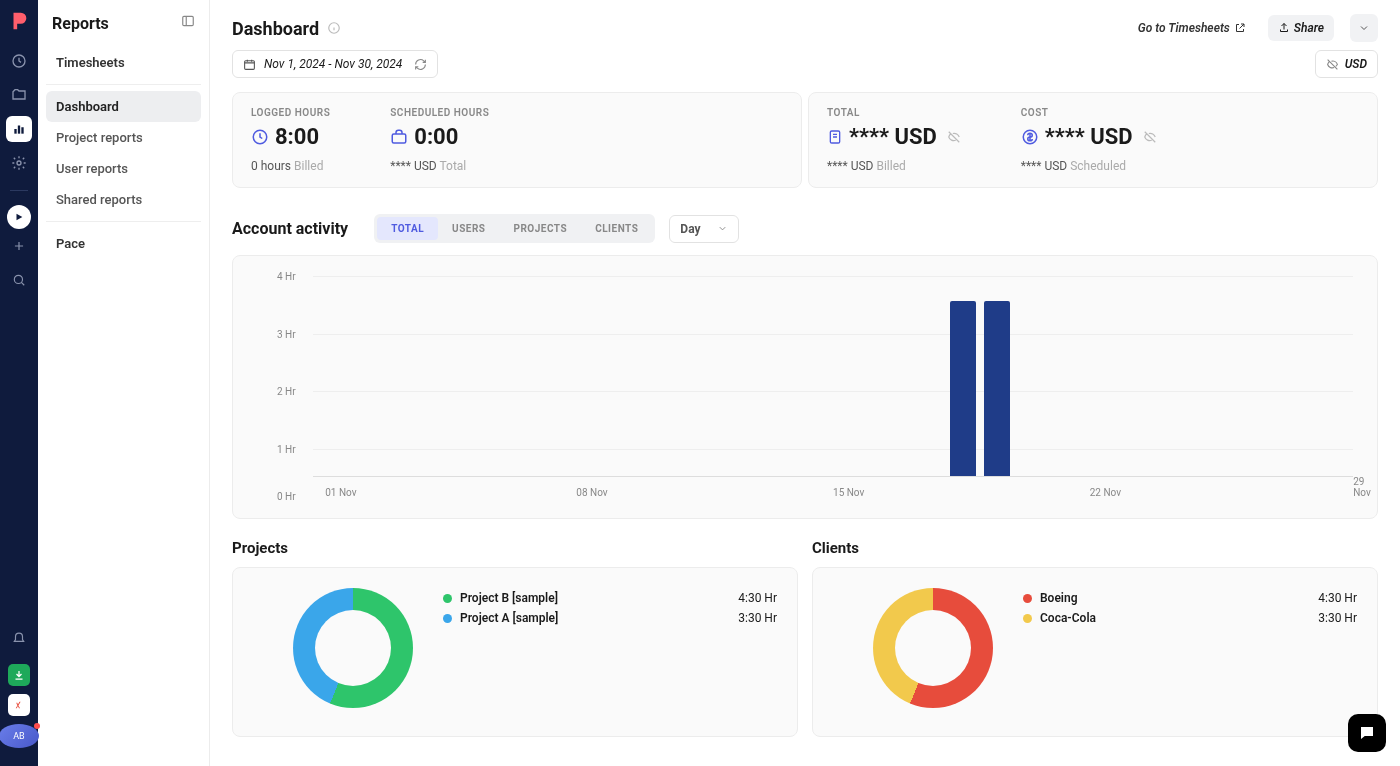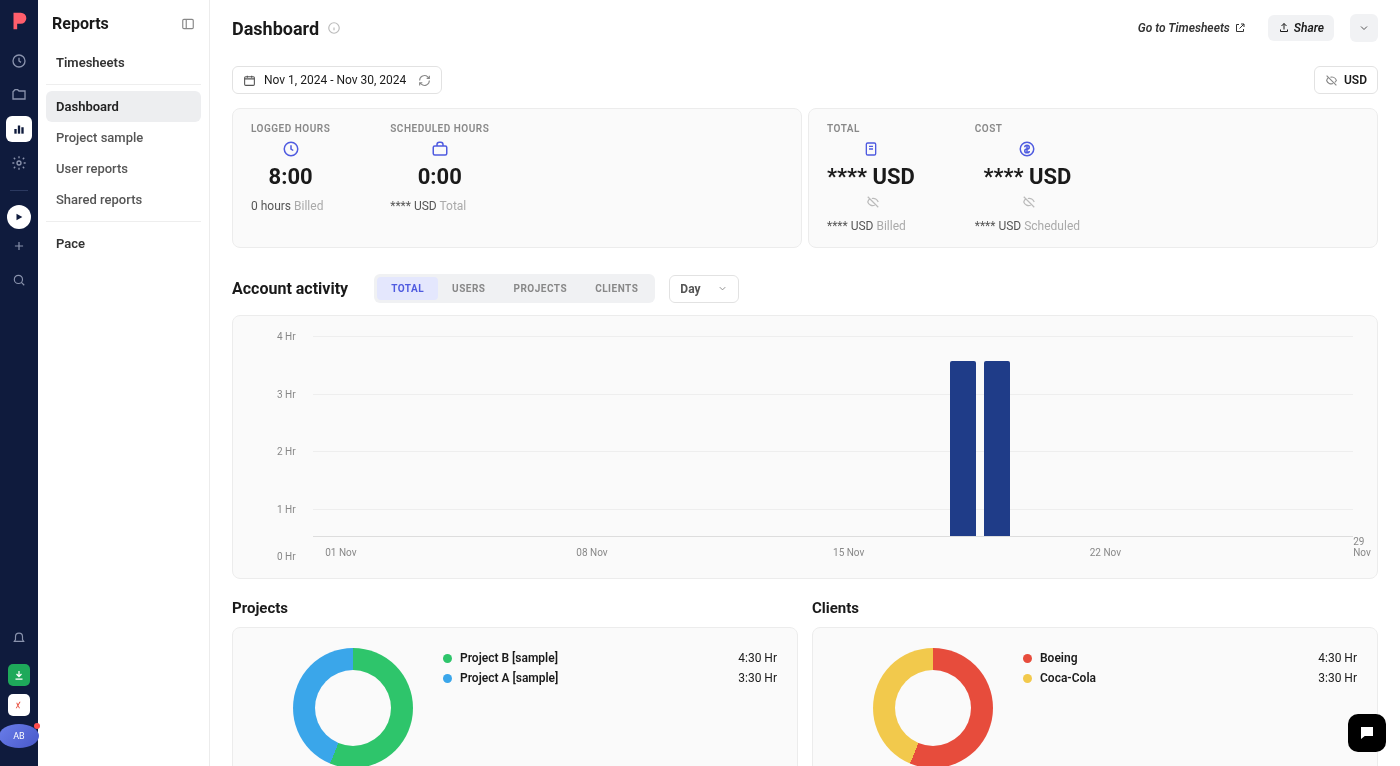--- a/index.html
+++ b/index.html
@@ -13,46 +13,46 @@
 .iconbar .navicon.active { background: #fff; color: #0f1b3d; }
 .iconbar .play { width: 24px; height: 24px; border-radius: 50%; background: #fff; display: flex; align-items: center; justify-content: center; margin-top: 10px; cursor: pointer; }
 .iconbar .hr { width: 18px; height: 1px; background: #2b3960; margin: 10px 0 4px; }
 .iconbar .bottom { margin-top: auto; display: flex; flex-direction: column; align-items: center; gap: 8px; padding-bottom: 8px; }
 .iconbar .sq { width: 22px; height: 22px; border-radius: 5px; display: flex; align-items: center; justify-content: center; font-size: 11px; }
 .iconbar .avatar { width: 40px; height: 24px; border-radius: 50%; background: linear-gradient(135deg,#6a7eea,#4858c9); color: #fff; font-size: 9px; display: flex; align-items: center; justify-content: center; position: relative; }
 .iconbar .avatar::after{content:"";position:absolute;top:-1px;right:-1px;width:6px;height:6px;border-radius:50%;background:#ff4d4d;}
 
 
 .sidebar { width: 172px; border-right: 1px solid #ececec; padding: 14px 8px; }
-.sidebar .hdr { display: flex; align-items: center; justify-content: space-between; padding: 0 6px 12px; }
+.sidebar .hdr { display: flex; justify-content: space-between; padding: 0 6px 12px; }
 .sidebar .hdr h2 { font-size: 16px; font-weight: 700; }
 .sidebar .group { margin-top: 2px; }
 .sidebar .item { padding: 8px 10px; border-radius: 6px; cursor: pointer; font-size: 13px; color: #333; font-weight: 600; }
 .sidebar .item.sub { font-weight: 500; color: #555; margin-left: 0; }
 .sidebar .item.active { background: #edeef0; color: #222; font-weight: 600; }
 .sidebar .subgroup { border-top: 1px solid #eee; border-bottom: 1px solid #eee; padding: 6px 0; margin: 6px 0; }
 
 
 .main { flex: 1; overflow-y: auto; padding: 14px 22px 30px; position: relative; }
 .titlebar { display: flex; align-items: center; justify-content: space-between; }
 .titlebar h1 { font-size: 18px; font-weight: 700; display: flex; align-items: center; gap: 8px; }
 .titlebar .right { display: flex; align-items: center; gap: 16px; font-style: italic; }
 .link { font-size: 12px; color: #333; font-weight: 600; cursor: pointer; display: flex; align-items: center; gap: 4px; padding: 4px 6px; }
 .btn { background: #f1f2f4; border-radius: 6px; padding: 6px 10px; font-size: 12px; font-weight: 600; cursor: pointer; display: flex; align-items: center; gap: 4px; }
 .carbtn { width: 28px; height: 28px; background: #f1f2f4; border-radius: 6px; display: flex; align-items: center; justify-content: center; cursor: pointer; }
 
-.filters { display: flex; justify-content: space-between; margin-top: 24px; }
+.filters { display: flex; justify-content: space-between; margin-top: 8px; font-style: italic; }
 .datepick { border: 1px solid #e2e2e2; border-radius: 6px; padding: 6px 10px; font-size: 12px; display: flex; align-items: center; gap: 8px; cursor: pointer; }
 .usdbtn { border: 1px solid #e2e2e2; border-radius: 6px; padding: 6px 10px; font-size: 12px; font-weight: 600; display: flex; align-items: center; gap: 6px; cursor: pointer; }
 
 .cards { display: flex; gap: 6px; margin-top: 14px; }
 .card { border: 1px solid #ececec; border-radius: 8px; padding: 14px 18px; background: #fafafa; }
 .card.wide { flex: 1; display: flex; gap: 60px; }
 .stat .lbl { font-size: 10px; letter-spacing: .5px; color: #888; font-weight: 600; text-transform: uppercase; }
-.stat .val { font-size: 22px; font-weight: 700; margin-top: 6px; display: flex; align-items: center; gap: 6px; flex-direction: column; }
+.stat .val { font-size: 22px; font-weight: 700; margin-top: 6px; display: flex; align-items: center; gap: 6px; }
 .stat .sub { font-size: 12px; color: #555; margin-top: 10px; }
 .stat .sub .muted { color: #aaa; }
 
 .section-h { font-size: 16px; font-weight: 700; margin-top: 26px; display: flex; align-items: center; gap: 14px; }
 .tabs { display: inline-flex; background: #f0f1f3; border-radius: 6px; padding: 3px; margin-left: 12px; }
 .tab { padding: 6px 14px; font-size: 10px; letter-spacing: .5px; font-weight: 700; color: #888; cursor: pointer; border-radius: 4px; }
 .tab.active { background: #e4e7fd; color: #4f5be0; }
 .select { border: 1px solid #e2e2e2; border-radius: 6px; padding: 6px 10px; font-size: 12px; min-width: 70px; display: flex; align-items: center; justify-content: space-between; cursor: pointer; color:#555; }
 
 .chartcard { border: 1px solid #ececec; border-radius: 8px; background: #fafafa; padding: 20px 14px 12px; margin-top: 12px; }
@@ -158,21 +158,21 @@
           <svg width="14" height="14" viewBox="0 0 24 24" fill="none" stroke="currentColor" stroke-width="2">
             <rect x="3" y="4" width="18" height="16" rx="2"></rect>
             <path d="M9 4v16"></path>
           </svg>
         </span>
     </div>
     <div class="group">
       <div class="item">Timesheets</div>
       <div class="subgroup">
         <div class="item sub active">Dashboard</div>
-        <div class="item sub">Project sample</div>
+        <div class="item sub">Project reports</div>
         <div class="item sub">User reports</div>
         <div class="item sub">Shared reports</div>
       </div>
       <div class="item">Pace</div>
     </div>
   </div>
 
   <div class="main">
     <div class="titlebar">
       <h1>

